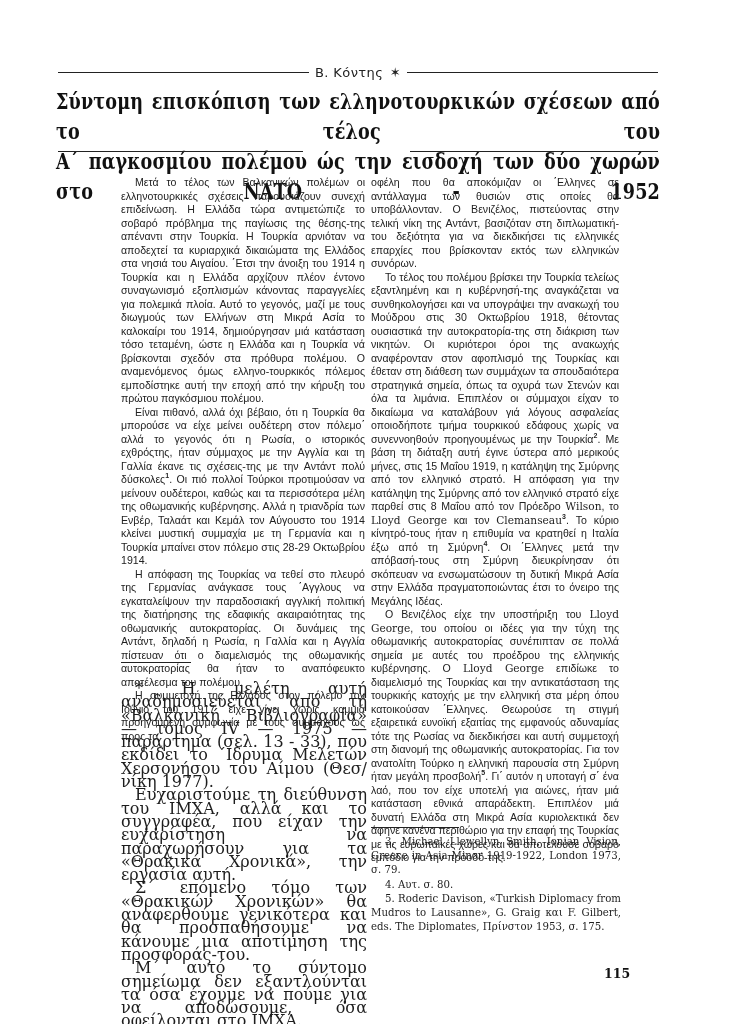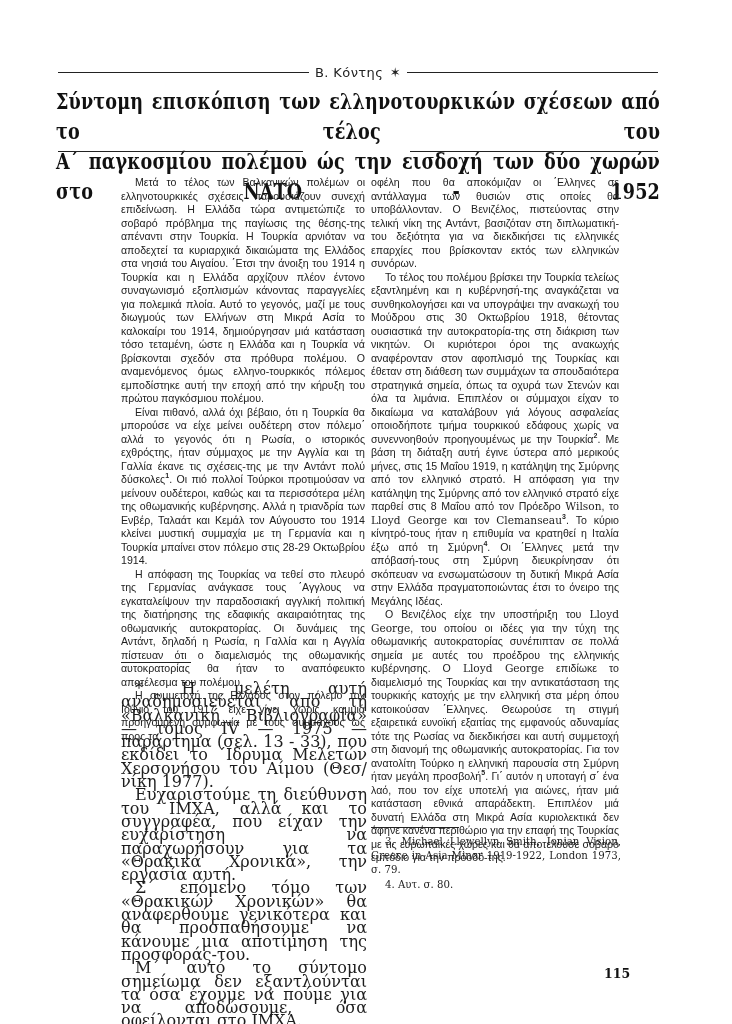--- a/index.html
+++ b/index.html
@@ -112,16 +112,17 @@
     <p>Σ΄ επόμενο τόμο των «Θρακικών Χρονικών» θα αναφερθούμε γενικότερα και θα προσπαθήσουμε να κάνουμε μια αποτίμηση της προσφοράς-του.</p>
     <p>Μ΄ αυτό το σύντομο σημείωμα δεν εξαντλούνται τα όσα έχουμε να πούμε για να αποδώσουμε, όσα οφείλονται στο ΙΜΧΑ.</p>
     <p class="signature">Η μπορούσε.</p>
     <p>4. Roberic Davison, Turkey, Englewood Cliffs, N. J., 1968, σ. 115.</p>
   </div>
 
   <div class="fn-rule right"></div>
   <div class="fn right">
     <p>3. Michael Llewellyn Smith, Ionian Vision, Greece in Asia Minor 1919-1922, London 1973, σ. 79.</p>
     <p>4. Αυτ. σ. 80.</p>
+    <p>5. Roderic Davison, «Turkish Diplomacy from Mudros to Lausanne», G. Graig και F. Gilbert, eds. The Diplomates, Πρίνστον 1953, σ. 175.</p>
   </div>
 
   <div class="pagenum">115</div>
 </div>
 
 </body></html>

